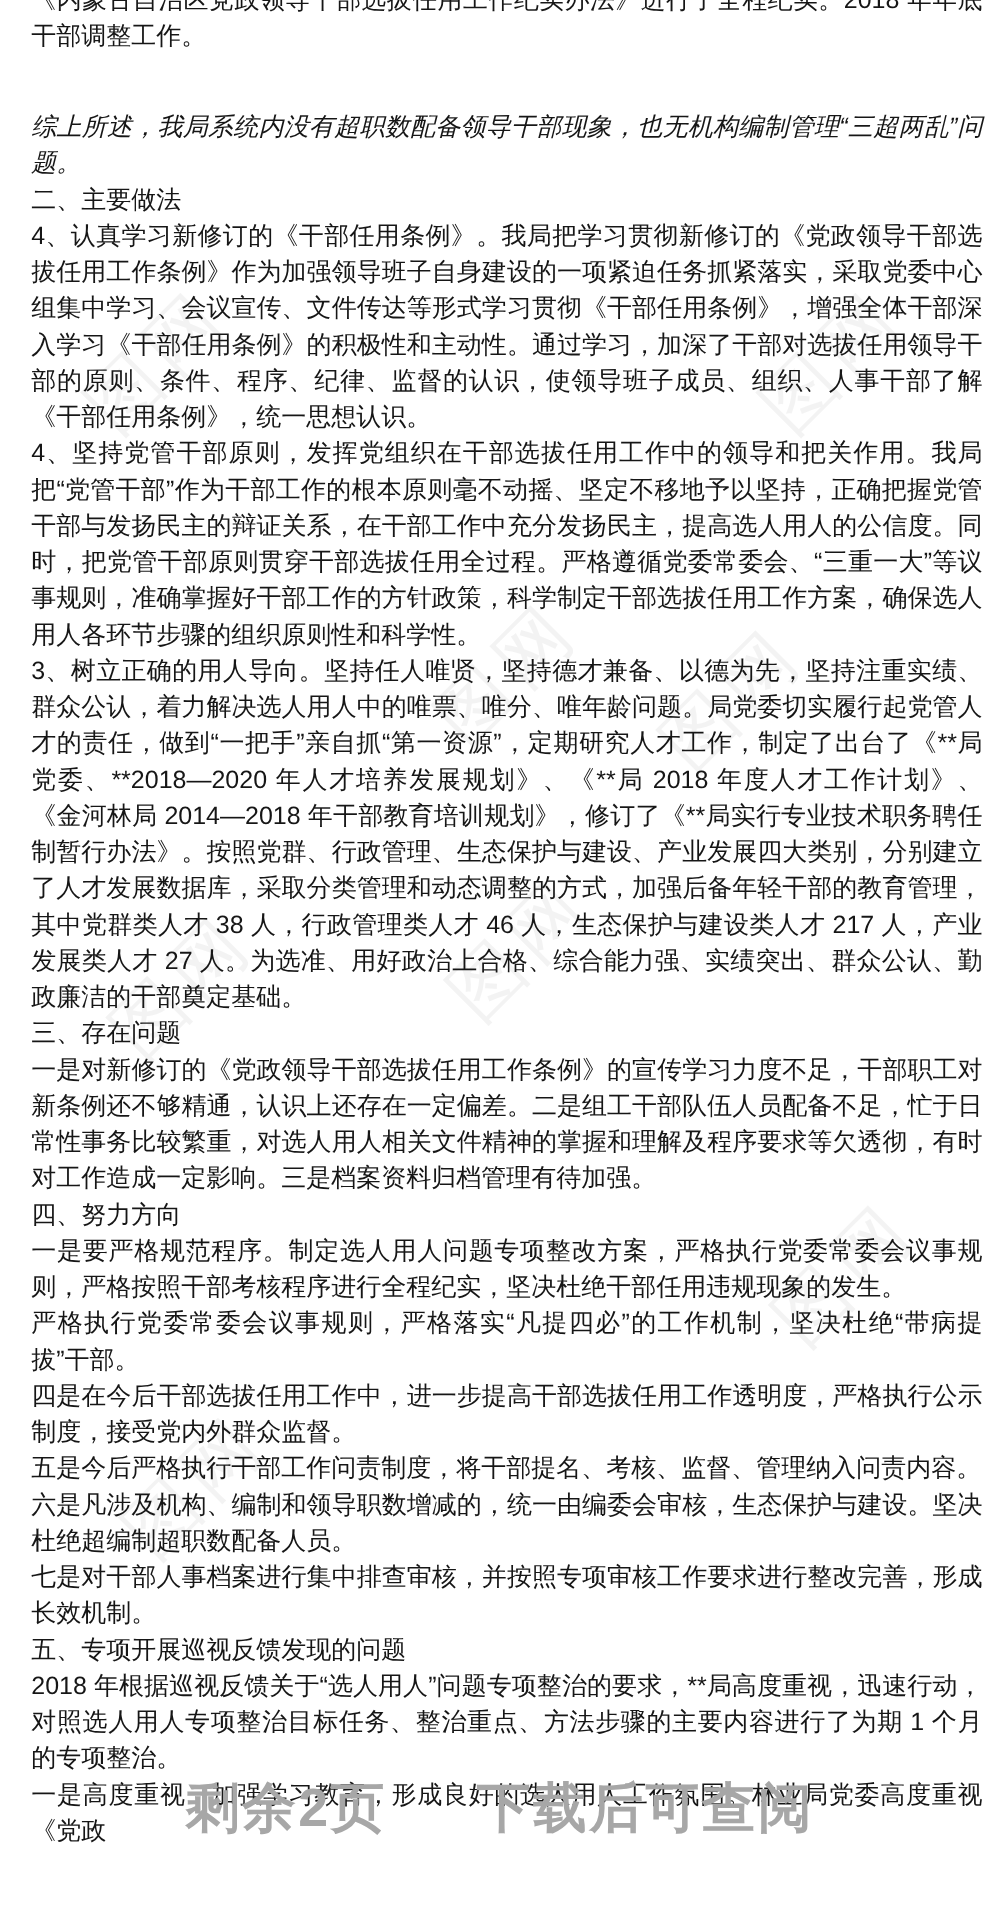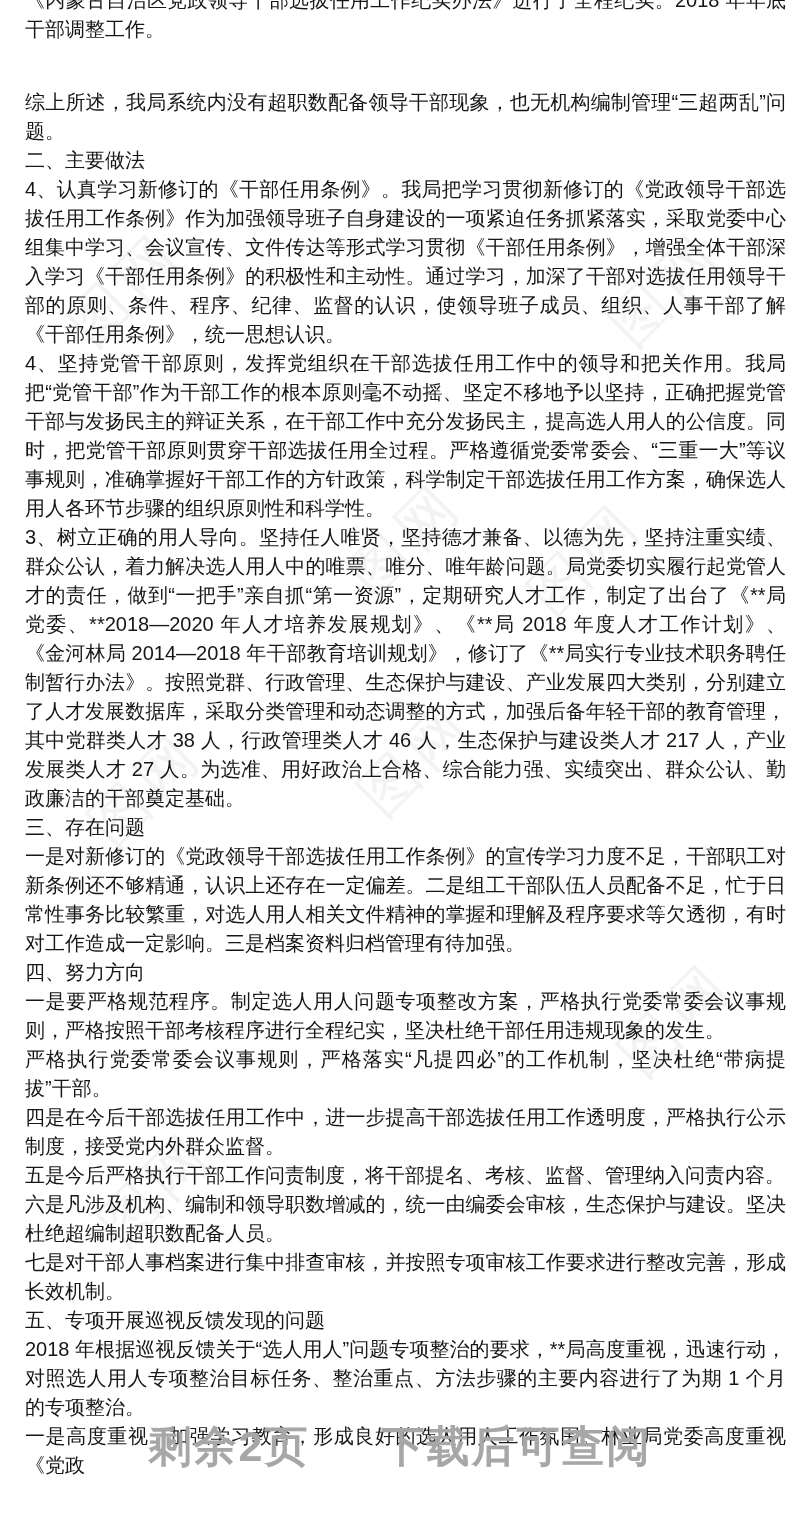--- a/index.html
+++ b/index.html
@@ -42,20 +42,21 @@
     text-align: justify;
     text-justify: inter-character;
     word-break: break-all;
   }
   .doc p {
     margin: 0;
     padding: 0;
   }
   .doc p.gap-before {
     margin-top: 44px;
+    font-style: italic;
   }
   .footer {
     position: absolute;
     left: 0;
     right: 0;
     top: 1418px;
     z-index: 1;
     text-align: center;
     font-weight: 700;
     font-size: 43px;

